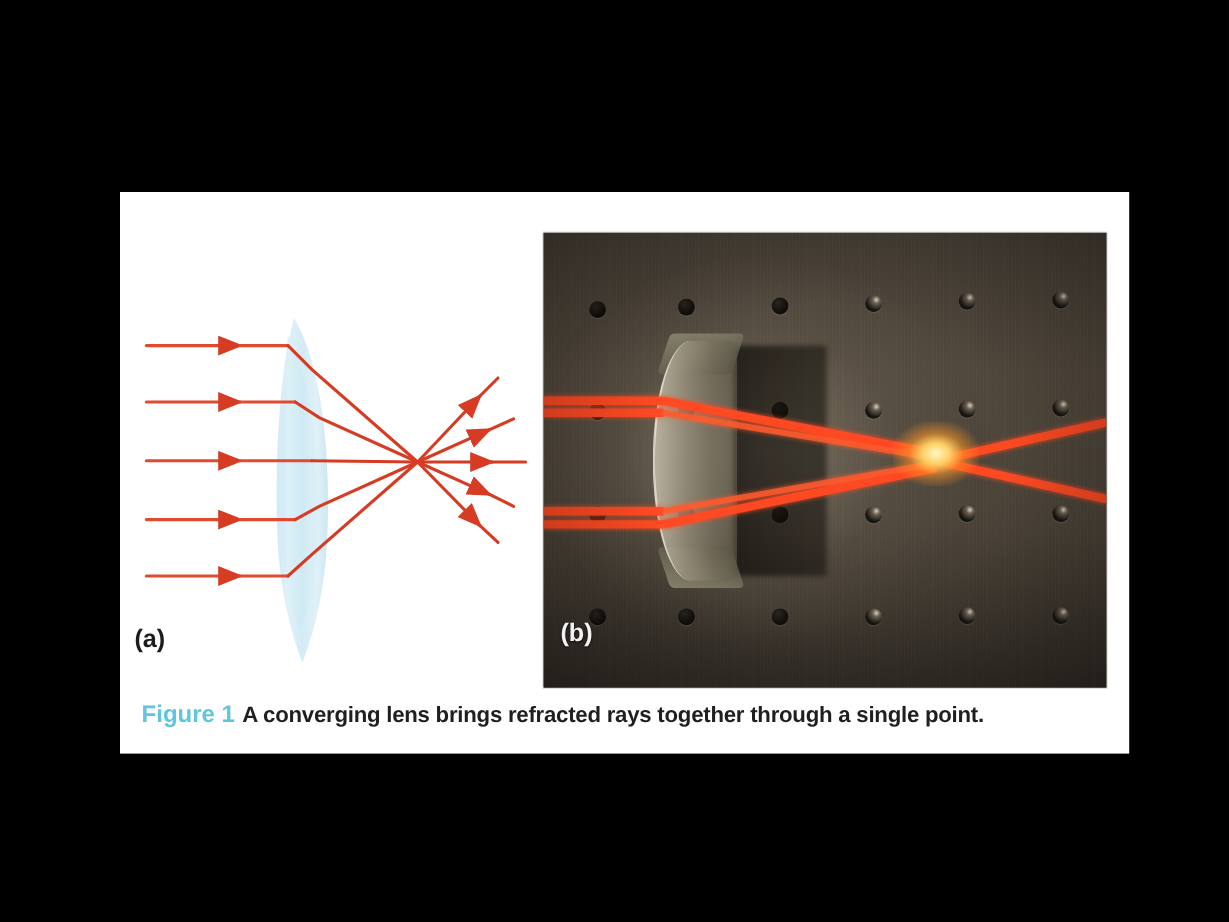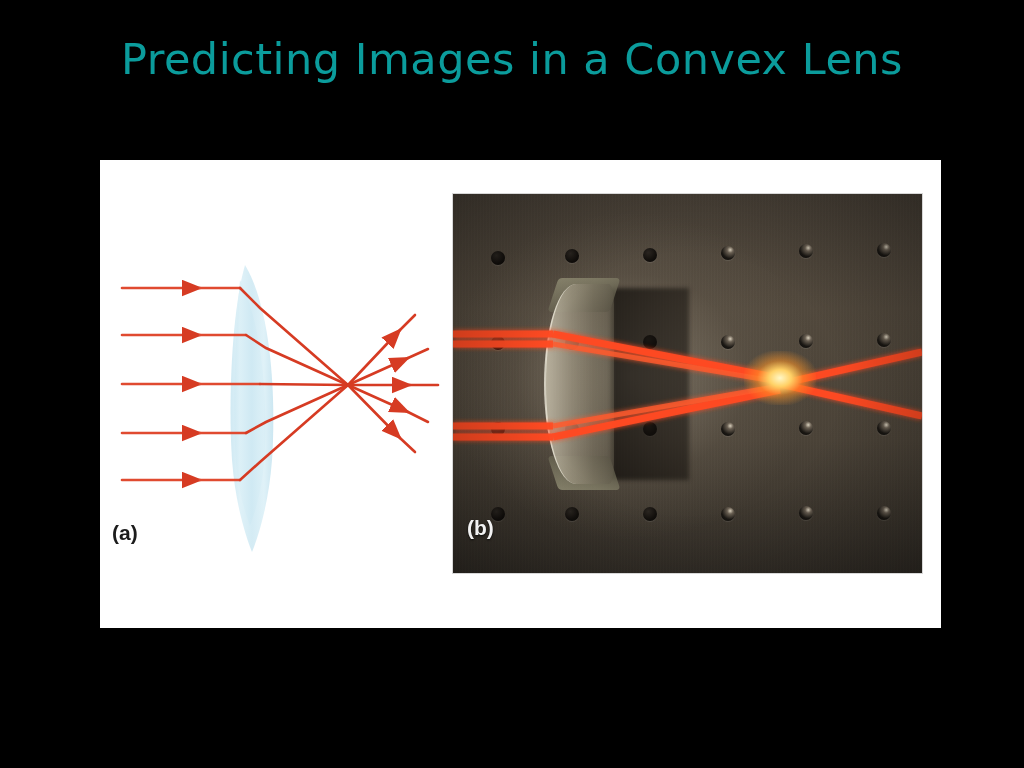--- a/index.html
+++ b/index.html
@@ -122,21 +122,20 @@
     font-weight:bold; color:#5FC6DC; margin-right:6px;
     font-size:20px;
   }
   #caption-text{ font-weight:bold; font-size:18.5px; letter-spacing:-.2px; }
 </style>
 </head>
 <body>
 
 <div id="slide">
 
-  <div id="slide-title">Predicting Images in a Convex Lens</div>
 
   <div id="figure-card">
 
     <div id="panel-a">
       <svg width="353" height="420" viewBox="0 0 353 420">
         <defs>
           <linearGradient id="lensGrad" x1="0" y1="0" x2="1" y2="0">
             <stop offset="0%" stop-color="#CBE7F2"></stop>
             <stop offset="22%" stop-color="#DCF0F7"></stop>
             <stop offset="50%" stop-color="#CFE9F3"></stop>
@@ -272,15 +271,18 @@
           <line x1="0" y1="190" x2="469" y2="190" stroke="#CFFFC0" stroke-width="3" opacity=".75"></line>
         </g>
       </svg>
 
       <div id="focus-glow"></div>
       <div id="photo-vignette"></div>
 
       <div id="label-b" class="panel-label">(b)</div>
     </div>
 
+    <div id="caption">
+      <span id="caption-figure">Figure 1</span><span id="caption-text">A converging lens brings refracted rays together through a single point.</span>
+    </div>
 
   </div>
 </div>
 
 </body></html>

